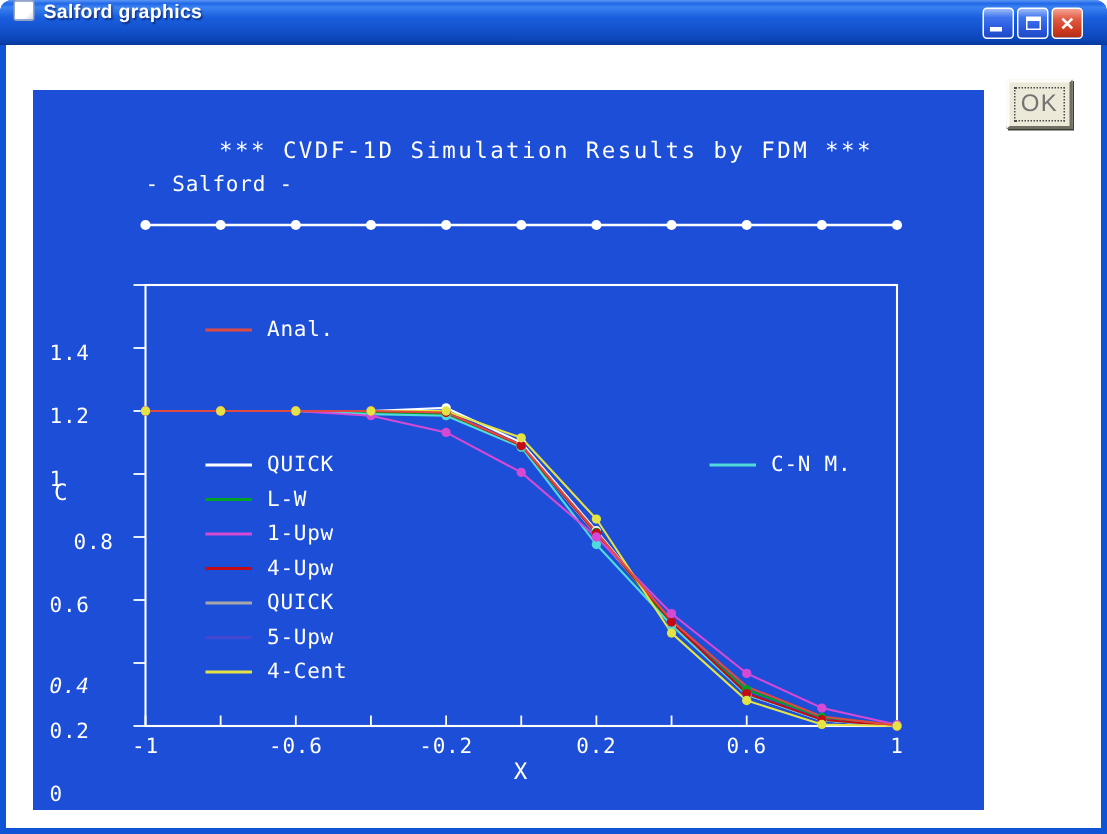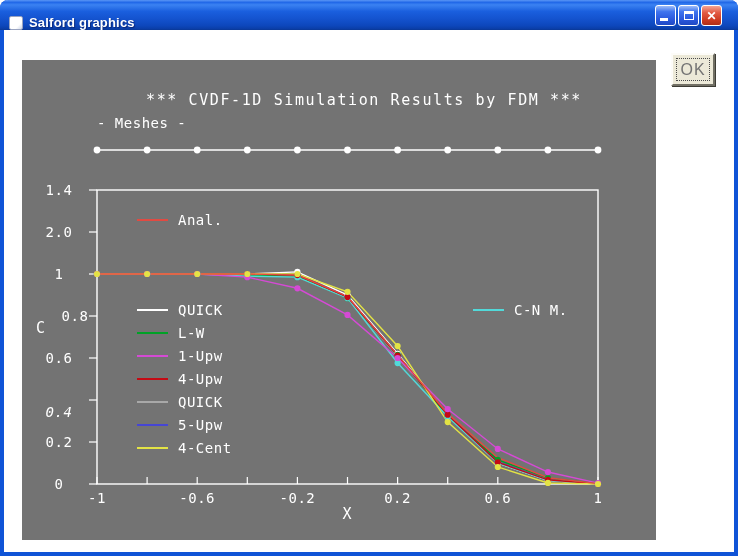--- a/index.html
+++ b/index.html
@@ -8,21 +8,21 @@
   .window {
     position:absolute; left:0; top:0; width:738px; height:556px;
     border:4px solid #0f54d7; border-top:none;
     border-radius:8px 8px 0 0;
     background:#ffffff;
   }
   .titlebar {
     position:absolute; left:-4px; top:0; width:738px; height:30px;
     border-radius:8px 8px 0 0;
     background:linear-gradient(180deg,#5a96f5 0%,#2168e8 8%,#3b82f2 16%,#1a5fde 38%,#1453cf 62%,#0d47bc 85%,#0a3da6 97%,#093690 100%);
-    display:flex; align-items:flex-end;
+    display:flex; align-items:flex-start;
   }
   .app-icon {
     width:14px; height:14px; margin-left:9px;
     background:linear-gradient(135deg,#ffffff 70%,#cfd6e8 100%);
     border:1px solid #9aa4c0; border-radius:2px;
     flex:0 0 auto;
   }
   .title {
     color:#ffffff; font-size:13px; font-weight:bold; margin-left:6px;
     text-shadow:1px 1px 1px rgba(10,20,80,0.6);
@@ -41,39 +41,39 @@
     background:linear-gradient(180deg,#f4a493 0%,#e25b44 35%,#cc3a20 75%,#b02e18 100%);
   }
   .min-glyph { position:absolute; left:4px; bottom:4px; width:8px; height:3px; background:#fff; }
   .max-glyph { width:10px; height:9px; border:1px solid #fff; border-top:3px solid #fff; background:transparent; }
   .close-glyph { color:#fff; font-size:12px; font-weight:bold; line-height:1; }
 
   .client { position:absolute; left:0; top:30px; width:730px; height:522px; background:#ffffff; }
 
   .canvas {
     position:absolute; left:18px; top:30px; width:634px; height:480px;
-    background:#737373; color:#ffffff;
+    background:#1d4ed8; color:#ffffff;
     font-family:"DejaVu Sans Mono", monospace;
   }
   .canvas svg { position:absolute; left:0; top:0; }
 
   .chart-title {
     position:absolute; left:342px; top:40px; transform:translate(-50%,-50%);
     font-size:15px; letter-spacing:1.6px; white-space:nowrap;
   }
   .mesh-label {
     position:absolute; left:75px; top:63px; transform:translateY(-50%);
     font-size:14px; letter-spacing:0.5px; white-space:nowrap;
   }
   .ylab { position:absolute; left:14px; top:268px; transform:translateY(-50%); font-size:15px; }
   .xlab { position:absolute; left:325px; top:445px; transform:translateX(-50%); font-size:15px; }
 
   .tick { position:absolute; font-size:14px; letter-spacing:0.5px; white-space:nowrap; }
   .xtick { transform:translateX(-50%); }
-  .ytick { width:52px; text-align:center; transform:translateY(-50%); }
+  .ytick { width:52px; text-align:left; transform:translateY(-50%);margin-top:46px; }
 
   .legend-row { position:absolute; height:0; }
   .legend-swatch { position:absolute; left:0; top:-1px; width:31px; height:2px; }
   .legend-label { position:absolute; left:41px; top:0; transform:translateY(-50%); font-size:14px; letter-spacing:0.5px; white-space:nowrap; }
 
   .okbtn {
     position:absolute; left:667px; top:23px; width:44px; height:33px;
     background:#ece9d8;
     border-top:2px solid #fdfcf8; border-left:2px solid #fdfcf8;
     border-right:2px solid #716f64; border-bottom:2px solid #716f64;
@@ -235,37 +235,37 @@
           <circle cx="225.29999999999998" cy="214" r="3.1" fill="#e3e345"></circle>
           <circle cx="275.4" cy="214" r="3.1" fill="#e3e345"></circle>
           <circle cx="325.5" cy="231.84999999999997" r="3.1" fill="#e3e345"></circle>
           <circle cx="375.59999999999997" cy="286.03" r="3.1" fill="#e3e345"></circle>
           <circle cx="425.7" cy="362.05" r="3.1" fill="#e3e345"></circle>
           <circle cx="475.8" cy="406.99" r="3.1" fill="#e3e345"></circle>
           <circle cx="525.9000000000001" cy="422.95000000000005" r="3.1" fill="#e3e345"></circle>
           <circle cx="576" cy="424" r="3.1" fill="#e3e345"></circle>
         </svg>
       <div class="chart-title">*** CVDF-1D Simulation Results by FDM ***</div>
-      <div class="mesh-label">- Meshes -</div>
+      <div class="mesh-label">- Salford -</div>
       <div class="ylab">C</div>
       <div class="xlab">X</div>
       <div id="overlays">
           <div class="tick xtick" style="left: 75px; top: 430px;">-1</div>
           <div class="tick xtick" style="left: 175.2px; top: 430px;">-0.6</div>
           <div class="tick xtick" style="left: 275.4px; top: 430px;">-0.2</div>
           <div class="tick xtick" style="left: 375.6px; top: 430px;">0.2</div>
           <div class="tick xtick" style="left: 475.8px; top: 430px;">0.6</div>
           <div class="tick xtick" style="left: 576px; top: 430px;">1</div>
           <div class="tick ytick" style="left: 11px; top: 424px;">0</div>
           <div class="tick ytick" style="left: 11px; top: 382px;">0.2</div>
           <div class="tick ytick" style="left: 11px; top: 352px; font-style: italic;">0.4</div>
           <div class="tick ytick" style="left: 11px; top: 298px;">0.6</div>
           <div class="tick ytick" style="left: 27px; top: 256px;">0.8</div>
           <div class="tick ytick" style="left: 11px; top: 214px;">1</div>
-          <div class="tick ytick" style="left: 11px; top: 172px;">2.0</div>
+          <div class="tick ytick" style="left: 11px; top: 172px;">1.2</div>
           <div class="tick ytick" style="left: 11px; top: 130px;">1.4</div>
           <div class="legend-row" style="left: 115px; top: 160px;">
             <div class="legend-swatch" style="background: rgb(225, 74, 66);"></div>
             <span class="legend-label">Anal.</span>
           </div>
           <div class="legend-row" style="left: 115px; top: 250px;">
             <div class="legend-swatch" style="background: rgb(255, 255, 255);"></div>
             <span class="legend-label">QUICK</span>
           </div>
           <div class="legend-row" style="left: 115px; top: 273px;">

